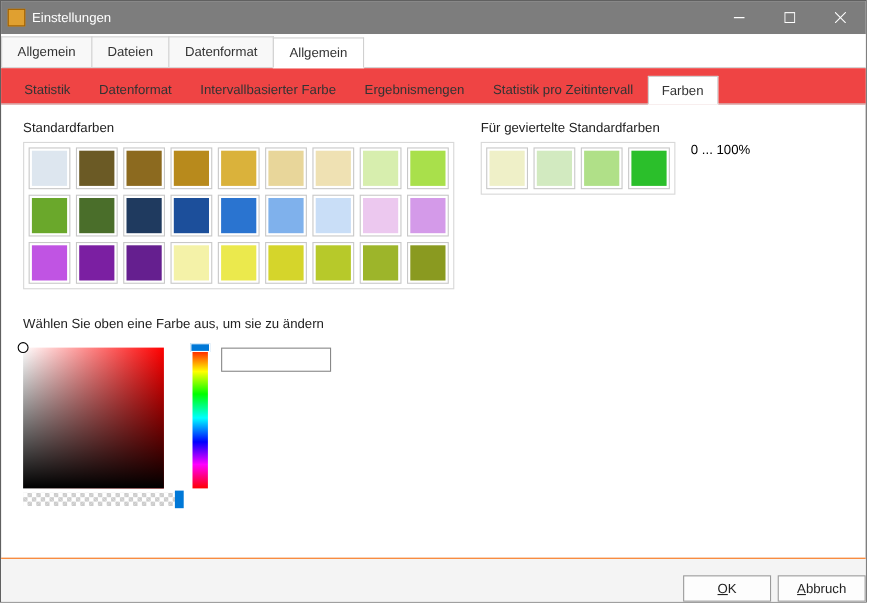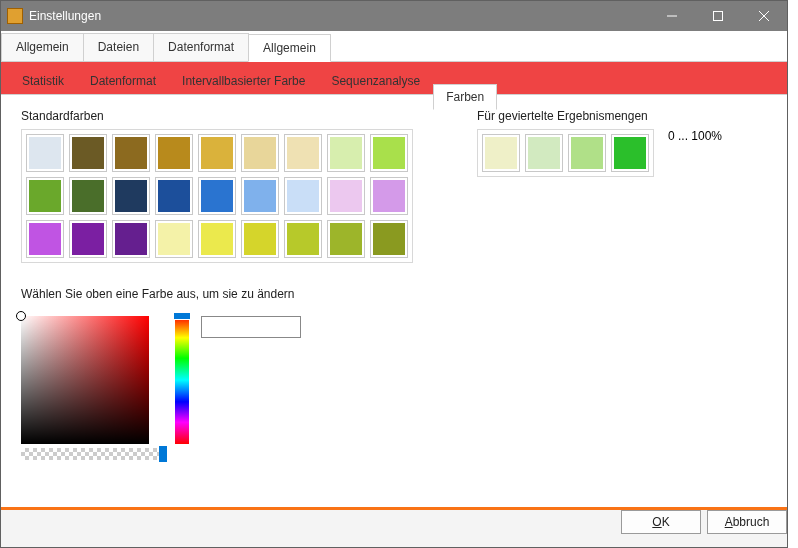--- a/index.html
+++ b/index.html
@@ -9,38 +9,38 @@
 .titlebar .icon{width:16px;height:16px;background:#e0a030;border:1px solid #a06000;margin-right:6px;}
 .titlebar .title{flex:1;font-size:12px;}
 .titlebar .ctrl{width:46px;height:30px;display:flex;align-items:center;justify-content:center;color:#fff;}
 .titlebar .ctrl svg{width:10px;height:10px;stroke:#fff;stroke-width:1;fill:none;}
 .tabs1{display:flex;border-bottom:1px solid #d0d0d0;background:#fff;padding-top:2px;}
 .tabs1 .tab{padding:6px 14px;border:1px solid #d0d0d0;border-bottom:none;margin-right:-1px;background:#fff;position:relative;color:#333;}
 .tabs1 .tab.active{background:#fff;border-bottom:1px solid #fff;z-index:2;top:1px;}
 .tabs1 .tab:not(.active){background:#f8f8f8;}
 .tabs2{display:flex;border-bottom:1px solid #d0d0d0;background:#ef4444;padding:6px 8px 0 8px;}
 .tabs2 .tab{padding:5px 12px;border:1px solid transparent;border-bottom:none;color:#333;}
-.tabs2 .tab.active{border-color:#d0d0d0;background:#fff;position:relative;top:16px;border-bottom:1px solid #fff;}
-.content{flex:1;padding:14px 20px;display:flex;gap:64px;}
+.tabs2 .tab.active{border-color:#d0d0d0;background:#fff;position:relative;top:1px;border-bottom:1px solid #fff;}
+.content{flex:1;padding:14px 20px;display:flex;gap:24px;}
 .section-title{font-size:12px;color:#222;margin-bottom:6px;}
 .palette{border:1px solid #d8d8d8;padding:4px;display:grid;grid-template-columns:repeat(9,38px);grid-auto-rows:38px;gap:5px;width:fit-content;}
 .swatch{border:1px solid #c8c8c8;padding:2px;background:#fff;}
 .swatch-inner{width:100%;height:100%;}
 .quart{border:1px solid #d8d8d8;padding:4px;display:grid;grid-template-columns:repeat(4,38px);grid-auto-rows:38px;gap:5px;width:fit-content;}
 .quart-row{display:flex;align-items:flex-start;gap:14px;}
 .picker-label{margin-top:24px;margin-bottom:15px;color:#222;}
 .picker{display:flex;align-items:flex-start;gap:12px;}
 .sv{width:128px;height:128px;position:relative;background:linear-gradient(to top,#000,transparent),linear-gradient(to right,#fff,#ff0000);}
 .sv-cursor{position:absolute;width:10px;height:10px;border:1px solid #000;border-radius:50%;background:#fff;left:-5px;top:-5px;}
 .hue{width:14px;height:128px;background:linear-gradient(to bottom,#ff0000 0%,#ffff00 17%,#00ff00 33%,#00ffff 50%,#0000ff 67%,#ff00ff 83%,#ff0000 100%);position:relative;}
 .hue-thumb{position:absolute;left:-2px;width:18px;height:8px;background:#0078d7;border:1px solid #fff;top:-4px;}
 .alpha{width:142px;height:12px;margin-top:4px;position:relative;background-image:linear-gradient(45deg,#ccc 25%,transparent 25%),linear-gradient(-45deg,#ccc 25%,transparent 25%),linear-gradient(45deg,transparent 75%,#ccc 75%),linear-gradient(-45deg,transparent 75%,#ccc 75%);background-size:8px 8px;background-position:0 0,0 4px,4px -4px,-4px 0;}
 .alpha-thumb{position:absolute;right:-4px;top:-2px;width:8px;height:16px;background:#0078d7;}
 .hex-input{width:100px;height:22px;border:1px solid #888;}
-.footer{height:40px;border-top:3px solid #f97316;display:flex;justify-content:flex-end;align-items:flex-start;gap:6px;background:#f4f4f4;}
+.footer{height:40px;border-top:1px solid #f97316;display:flex;justify-content:flex-end;align-items:flex-end;gap:6px;background:#f4f4f4;}
 .btn{min-width:80px;height:24px;border:1px solid #9a9a9a;background:#fdfdfd;display:flex;align-items:center;justify-content:center;color:#222;}
 .btn .ul{text-decoration:underline;}
 </style>
 </head>
 <body>
 
 <div class="window">
 
   <div class="titlebar">
     <div class="icon"></div>
@@ -66,21 +66,22 @@
   <div class="tabs1" id="mainTabs">
       <div class="tab">Allgemein</div>
       <div class="tab">Dateien</div>
       <div class="tab">Datenformat</div>
       <div class="tab active">Allgemein</div>
     </div>
   <div class="tabs2" id="subTabs">
       <div class="tab">Statistik</div>
       <div class="tab">Datenformat</div>
       <div class="tab">Intervallbasierter Farbe</div>
-      <div class="tab">Sequenzanalyse</div>
+      <div class="tab">Ergebnismengen</div>
+      <div class="tab">Statistik pro Zeitintervall</div>
       <div class="tab active">Farben</div>
     </div>
 
   <div class="content">
     <div>
       <div class="section-title">Standardfarben</div>
       <div class="palette" id="palette">
           <div class="swatch">
             <div class="swatch-inner" style="background: rgb(221, 230, 239);"></div>
           </div>
@@ -174,21 +175,21 @@
           </div>
         </div>
         <div class="hue">
           <div class="hue-thumb"></div>
         </div>
         <input class="hex-input" style="">
       </div>
     </div>
 
     <div>
-      <div class="section-title">Für geviertelte Ergebnismengen</div>
+      <div class="section-title">Für geviertelte Standardfarben</div>
       <div class="quart-row">
         <div class="quart" id="quart">
             <div class="swatch">
               <div class="swatch-inner" style="background: rgb(239, 240, 200);"></div>
             </div>
             <div class="swatch">
               <div class="swatch-inner" style="background: rgb(210, 234, 192);"></div>
             </div>
             <div class="swatch">
               <div class="swatch-inner" style="background: rgb(176, 224, 136);"></div>

